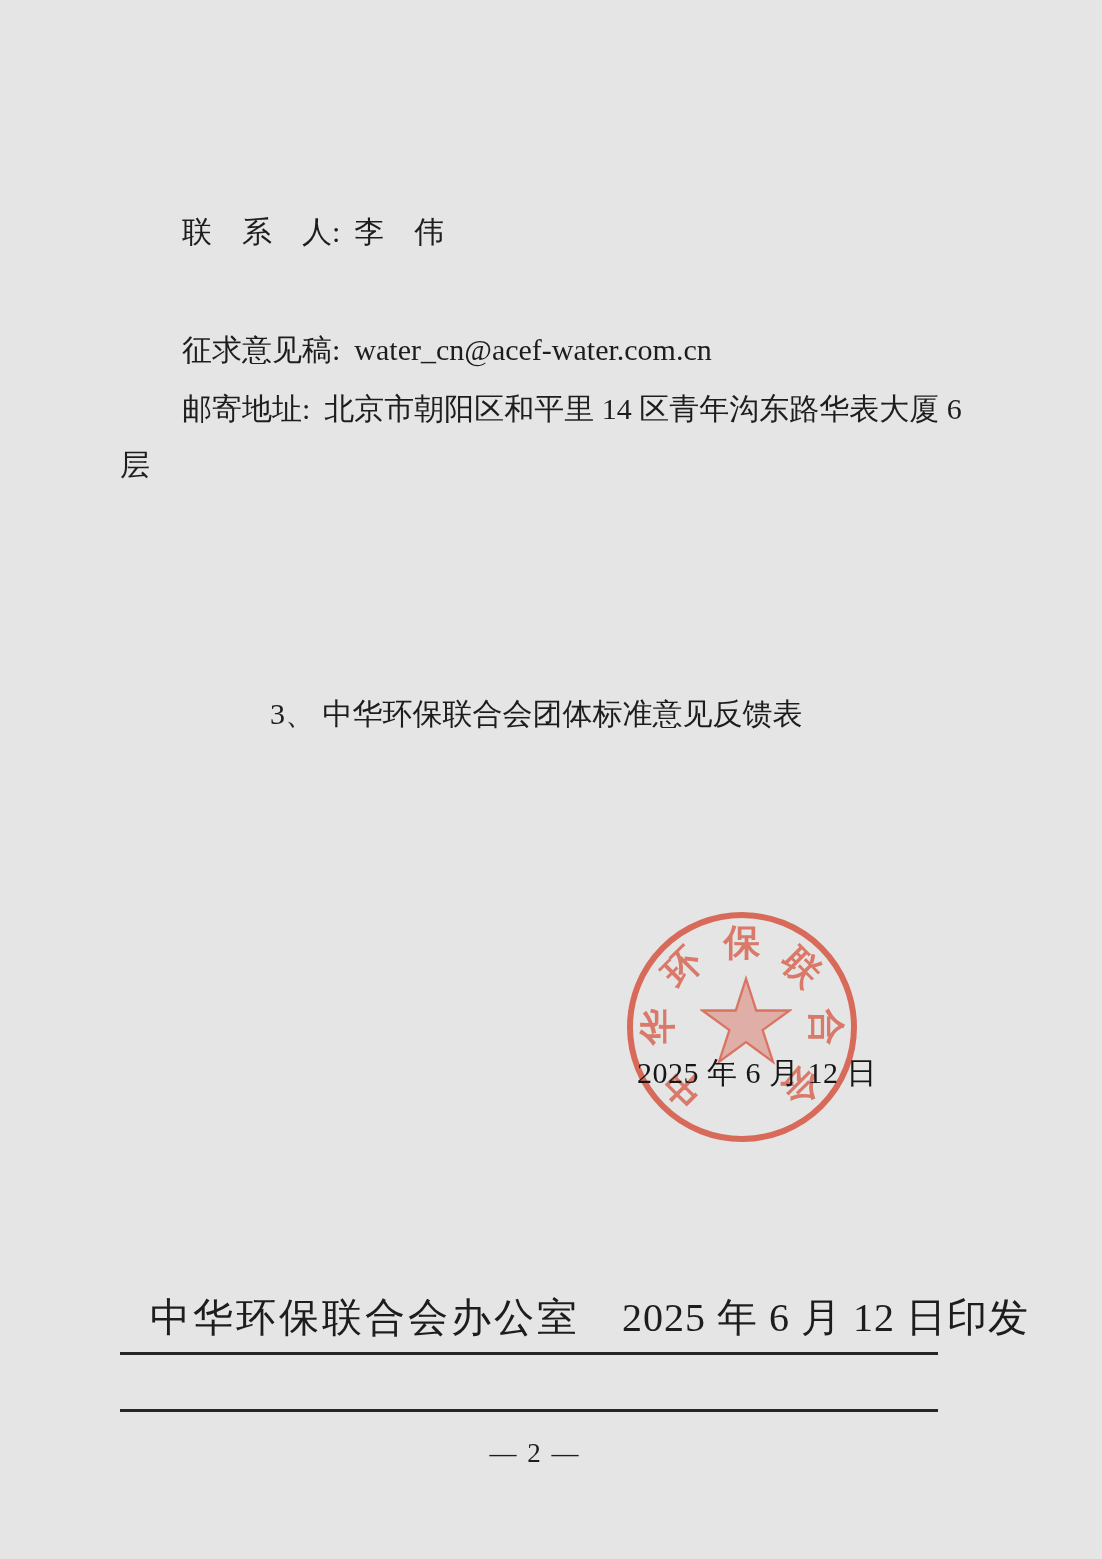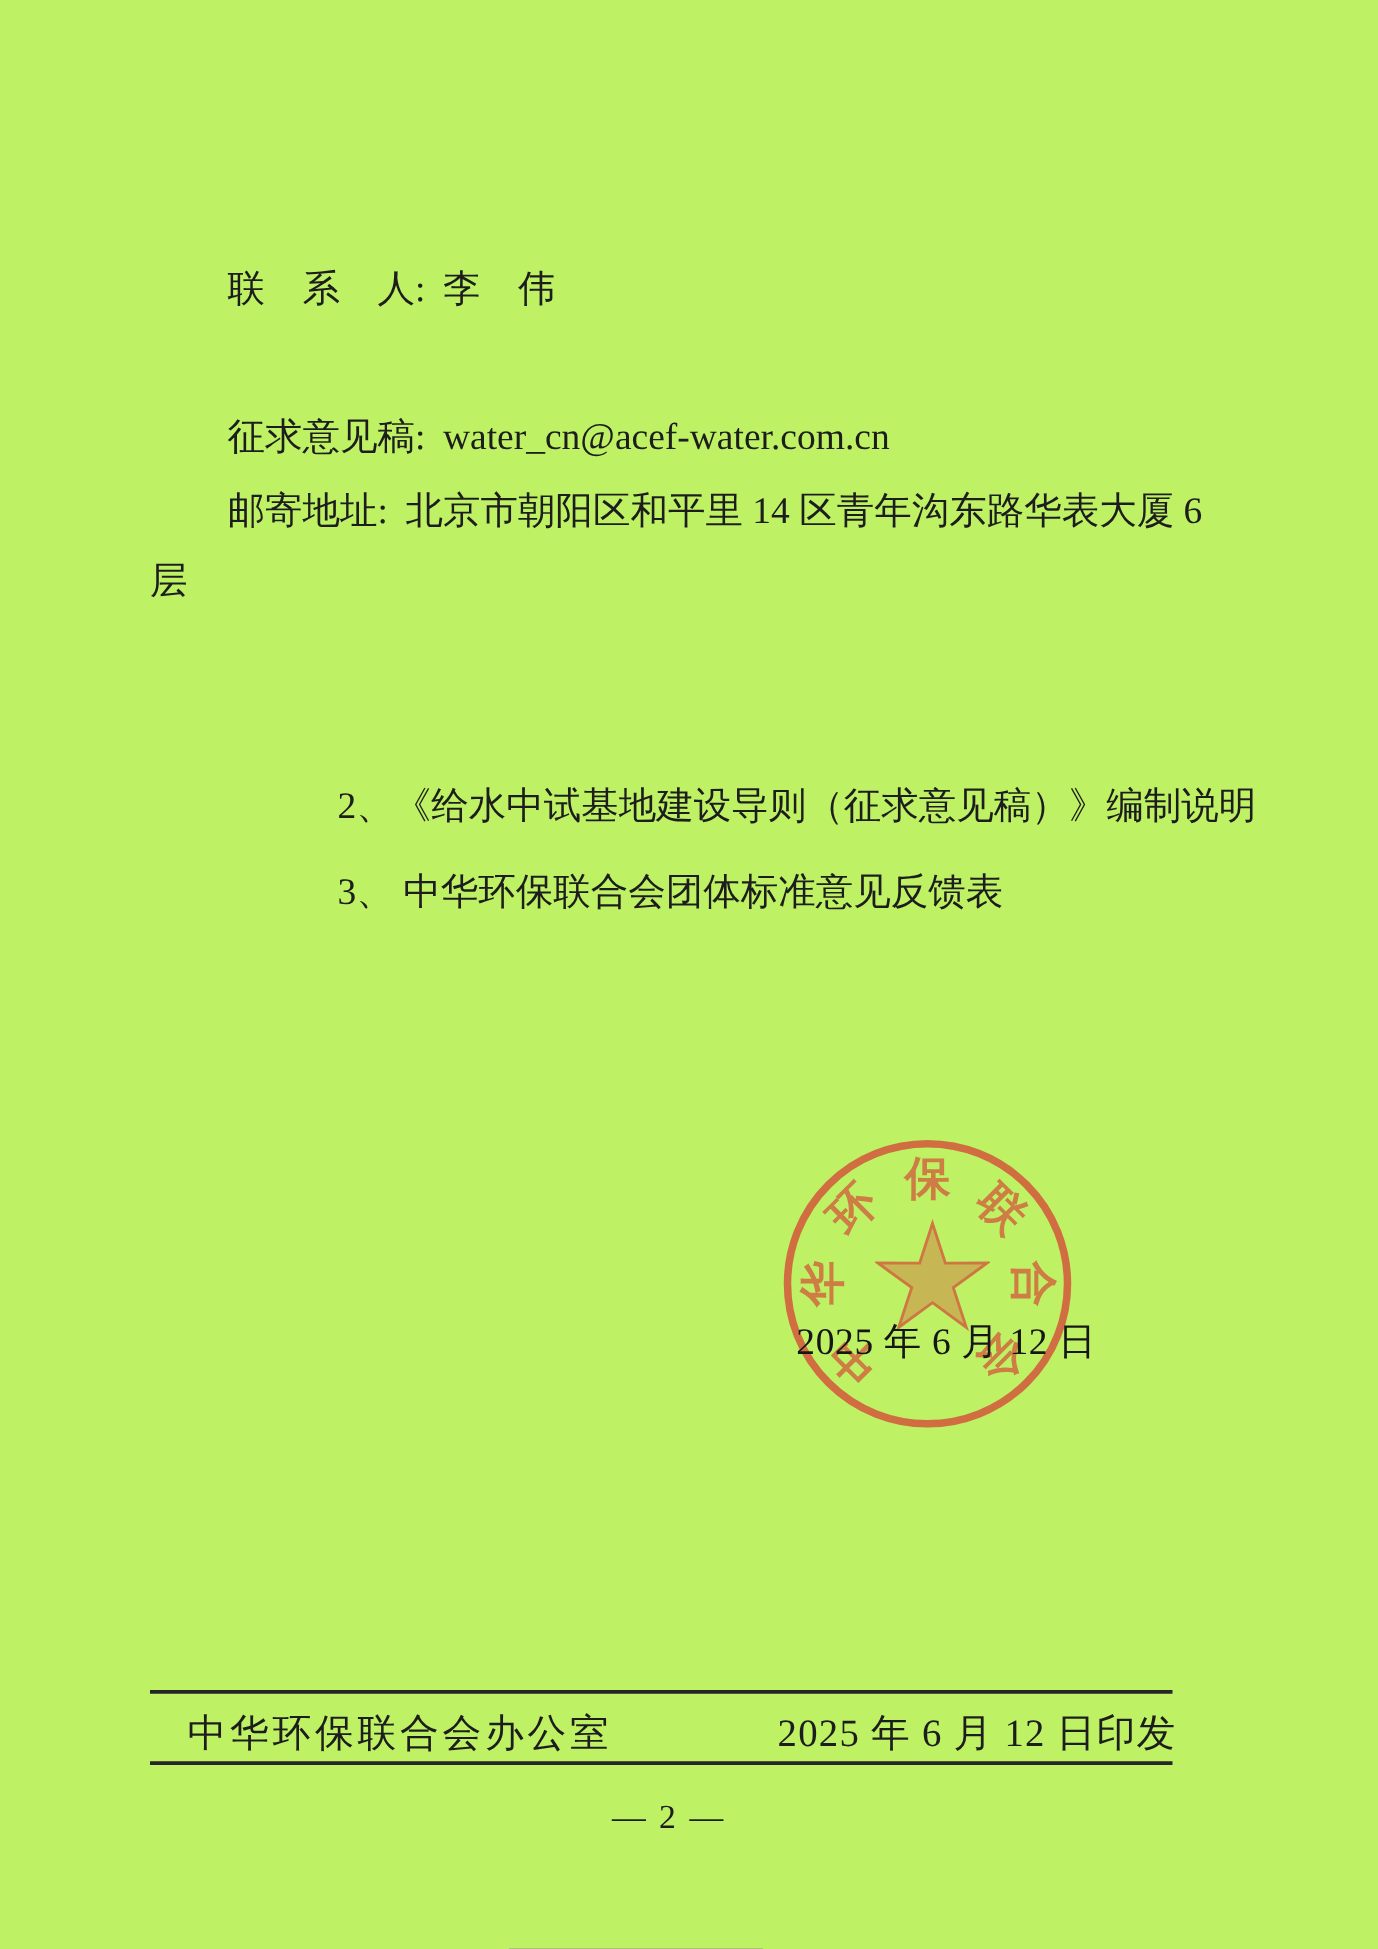--- a/index.html
+++ b/index.html
@@ -5,21 +5,21 @@
   html, body {
     margin: 0;
     padding: 0;
     background: #888;
   }
   .page {
     position: relative;
     width: 1102px;
     height: 1559px;
     margin: 0 auto;
-    background: #bef264;
+    background: #e5e5e5;
     font-family: "Liberation Serif", "DejaVu Serif", serif;
     color: #1d1d1d;
     overflow: hidden;
   }
   .line {
     position: absolute;
     left: 182px;
     font-size: 30px;
     line-height: 36px;
     white-space: nowrap;
@@ -75,22 +75,22 @@
   
   .rule {
     position: absolute;
     left: 120px;
     width: 818px;
     height: 3px;
     background: #262626;
   }
   .footer-text {
     position: absolute;
-    top: 1366px;
-    font-size: 31px;
+    top: 1290px;
+    font-size: 40px;
     white-space: nowrap;
   }
   .footer-office { left: 150px; letter-spacing: 3px; }
   .footer-date { left: 622px; letter-spacing: 1px; }
   .page-num {
     position: absolute;
     top: 1438px;
     left: 0;
     width: 1070px;
     text-align: center;
@@ -110,21 +110,20 @@
   <div class="line" style="top:332px">
     <span class="lbl">征求意见稿:</span>
     <span class="val">water_cn@acef-water.com.cn</span>
   </div>
   <div class="line" style="top:391px">
     <span class="lbl">邮寄地址:</span>
     <span class="val">北京市朝阳区和平里 14 区青年沟东路华表大厦 6</span>
   </div>
   <div class="line wrap-line" style="top:447px">层</div>
 
-  <div class="line" style="top:627px; left:270px">2、《给水中试基地建设导则（征求意见稿）》编制说明</div>
   <div class="line" style="top:696px; left:270px">3、 中华环保联合会团体标准意见反馈表</div>
 
   <div class="seal" style="color: rgb(213, 80, 58);">
     <div class="seal-arc">
         <span class="seal-char" style="transform: translate(-50%, -50%) rotate(-135deg) translateY(-84px);">中</span>
         <span class="seal-char" style="transform: translate(-50%, -50%) rotate(-90deg) translateY(-84px);">华</span>
         <span class="seal-char" style="transform: translate(-50%, -50%) rotate(-45deg) translateY(-84px);">环</span>
         <span class="seal-char" style="transform: translate(-50%, -50%) rotate(0deg) translateY(-84px);">保</span>
         <span class="seal-char" style="transform: translate(-50%, -50%) rotate(45deg) translateY(-84px);">联</span>
         <span class="seal-char" style="transform: translate(-50%, -50%) rotate(90deg) translateY(-84px);">合</span>

